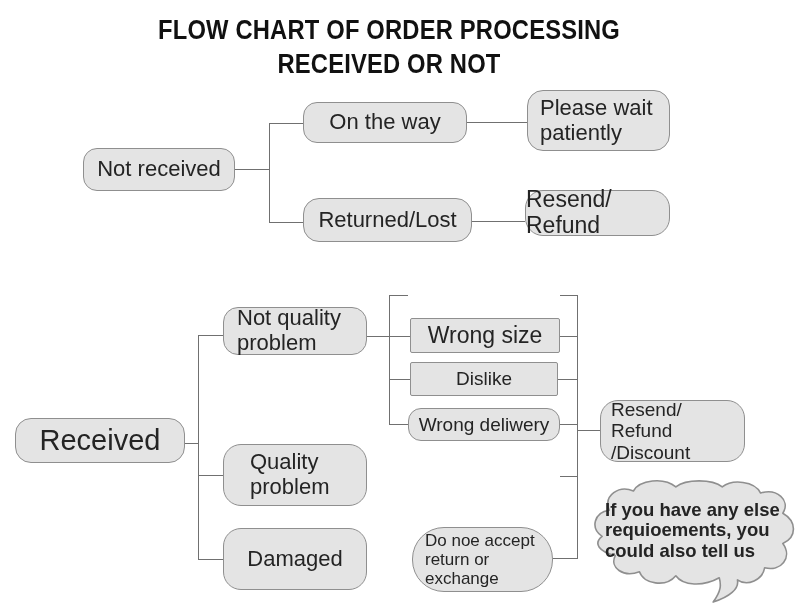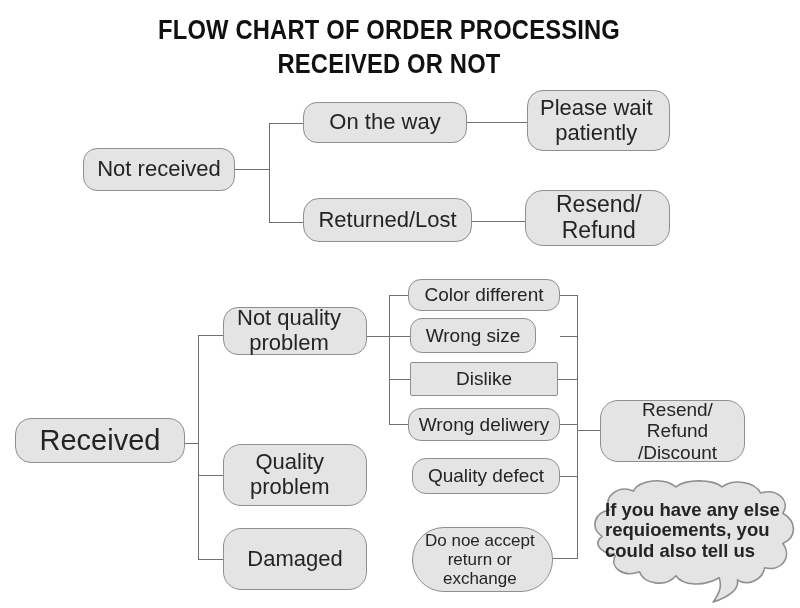--- a/index.html
+++ b/index.html
@@ -17,21 +17,20 @@
   }
   .title{
     position:absolute;left:0;top:14px;width:778px;text-align:center;
     font-weight:bold;color:var(--title);font-size:27px;line-height:1.25;
     transform:scaleX(0.88);transform-origin:50% 0;letter-spacing:0.2px;
   }
   .node{
     position:absolute;box-sizing:border-box;background:var(--box-fill);
     border:1.6px solid var(--box-border);display:flex;align-items:center;
     color:var(--text);
-    text-align:center;
   }
   .node span{white-space:pre-line;line-height:1.12;}
   .center{justify-content:center;text-align:center;}
   .line{position:absolute;background:var(--connector);}
   .bubble{position:absolute;left:588px;top:479px;width:212px;height:128px;}
   .bubble svg{position:absolute;left:0;top:0;}
   .bubble-text{
     position:absolute;left:17px;top:21px;font-size:18.5px;line-height:1.1;
     color:var(--text);white-space:pre-line;font-weight:bold;
   }
@@ -79,50 +78,44 @@
   <div class="node center" style="left:83px;top:148px;width:152px;height:43px;border-radius:14px;font-size:22px">
     <span>Not received</span>
   </div>
   <div class="node center" style="left:303px;top:198px;width:169px;height:44px;border-radius:16px;font-size:22px">
     <span>Returned/Lost</span>
   </div>
   <div class="node" style="left:527px;top:90px;width:143px;height:61px;border-radius:16px;font-size:22px;padding-left:12px">
     <span>Please wait
 patiently</span>
   </div>
-  <div class="node" style="left:525px;top:190px;width:145px;height:56px;border-radius:18px;font-size:23px;padding-left:30px">
+  <div class="node" style="left:525px;top:190px;width:145px;height:46px;border-radius:18px;font-size:23px;">
     <span>Resend/
 Refund</span>
   </div>
 
   <div class="node center" style="left:15px;top:418px;width:170px;height:45px;border-radius:16px;font-size:29px">
     <span>Received</span>
   </div>
   <div class="node" style="left:223px;top:307px;width:144px;height:48px;border-radius:15px;font-size:22px;padding-left:13px">
     <span>Not quality
 problem</span>
   </div>
-  <div class="node center" style="left:408px;top:279px;width:152px;height:32px;border-radius:13px;font-size:19px">
-    <span>Color different</span>
-  </div>
-  <div class="node center" style="left:410px;top:318px;width:126px;height:35px;border-radius:12px;font-size:19px">
+  <div class="node center" style="left:410px;top:318px;width:150px;height:35px;border-radius:2px;font-size:23px">
     <span>Wrong size</span>
   </div>
   <div class="node center" style="left:410px;top:362px;width:148px;height:34px;border-radius:2px;font-size:19px">
     <span>Dislike</span>
   </div>
   <div class="node center" style="left:408px;top:408px;width:152px;height:33px;border-radius:13px;font-size:19px">
     <span>Wrong deliwery</span>
   </div>
   <div class="node" style="left:223px;top:444px;width:144px;height:62px;border-radius:18px;font-size:22px;padding-left:26px">
     <span>Quality
 problem</span>
-  </div>
-  <div class="node center" style="left:412px;top:458px;width:148px;height:36px;border-radius:14px;font-size:19px">
-    <span>Quality defect</span>
   </div>
   <div class="node center" style="left:223px;top:528px;width:144px;height:62px;border-radius:18px;font-size:22px">
     <span>Damaged</span>
   </div>
   <div class="node" style="left:412px;top:527px;width:141px;height:65px;border-radius:32px;font-size:17px;padding-left:12px">
     <span>Do noe accept
 return or
 exchange</span>
   </div>
   <div class="node" style="left:600px;top:400px;width:145px;height:62px;border-radius:18px;font-size:19px;padding-left:10px">

